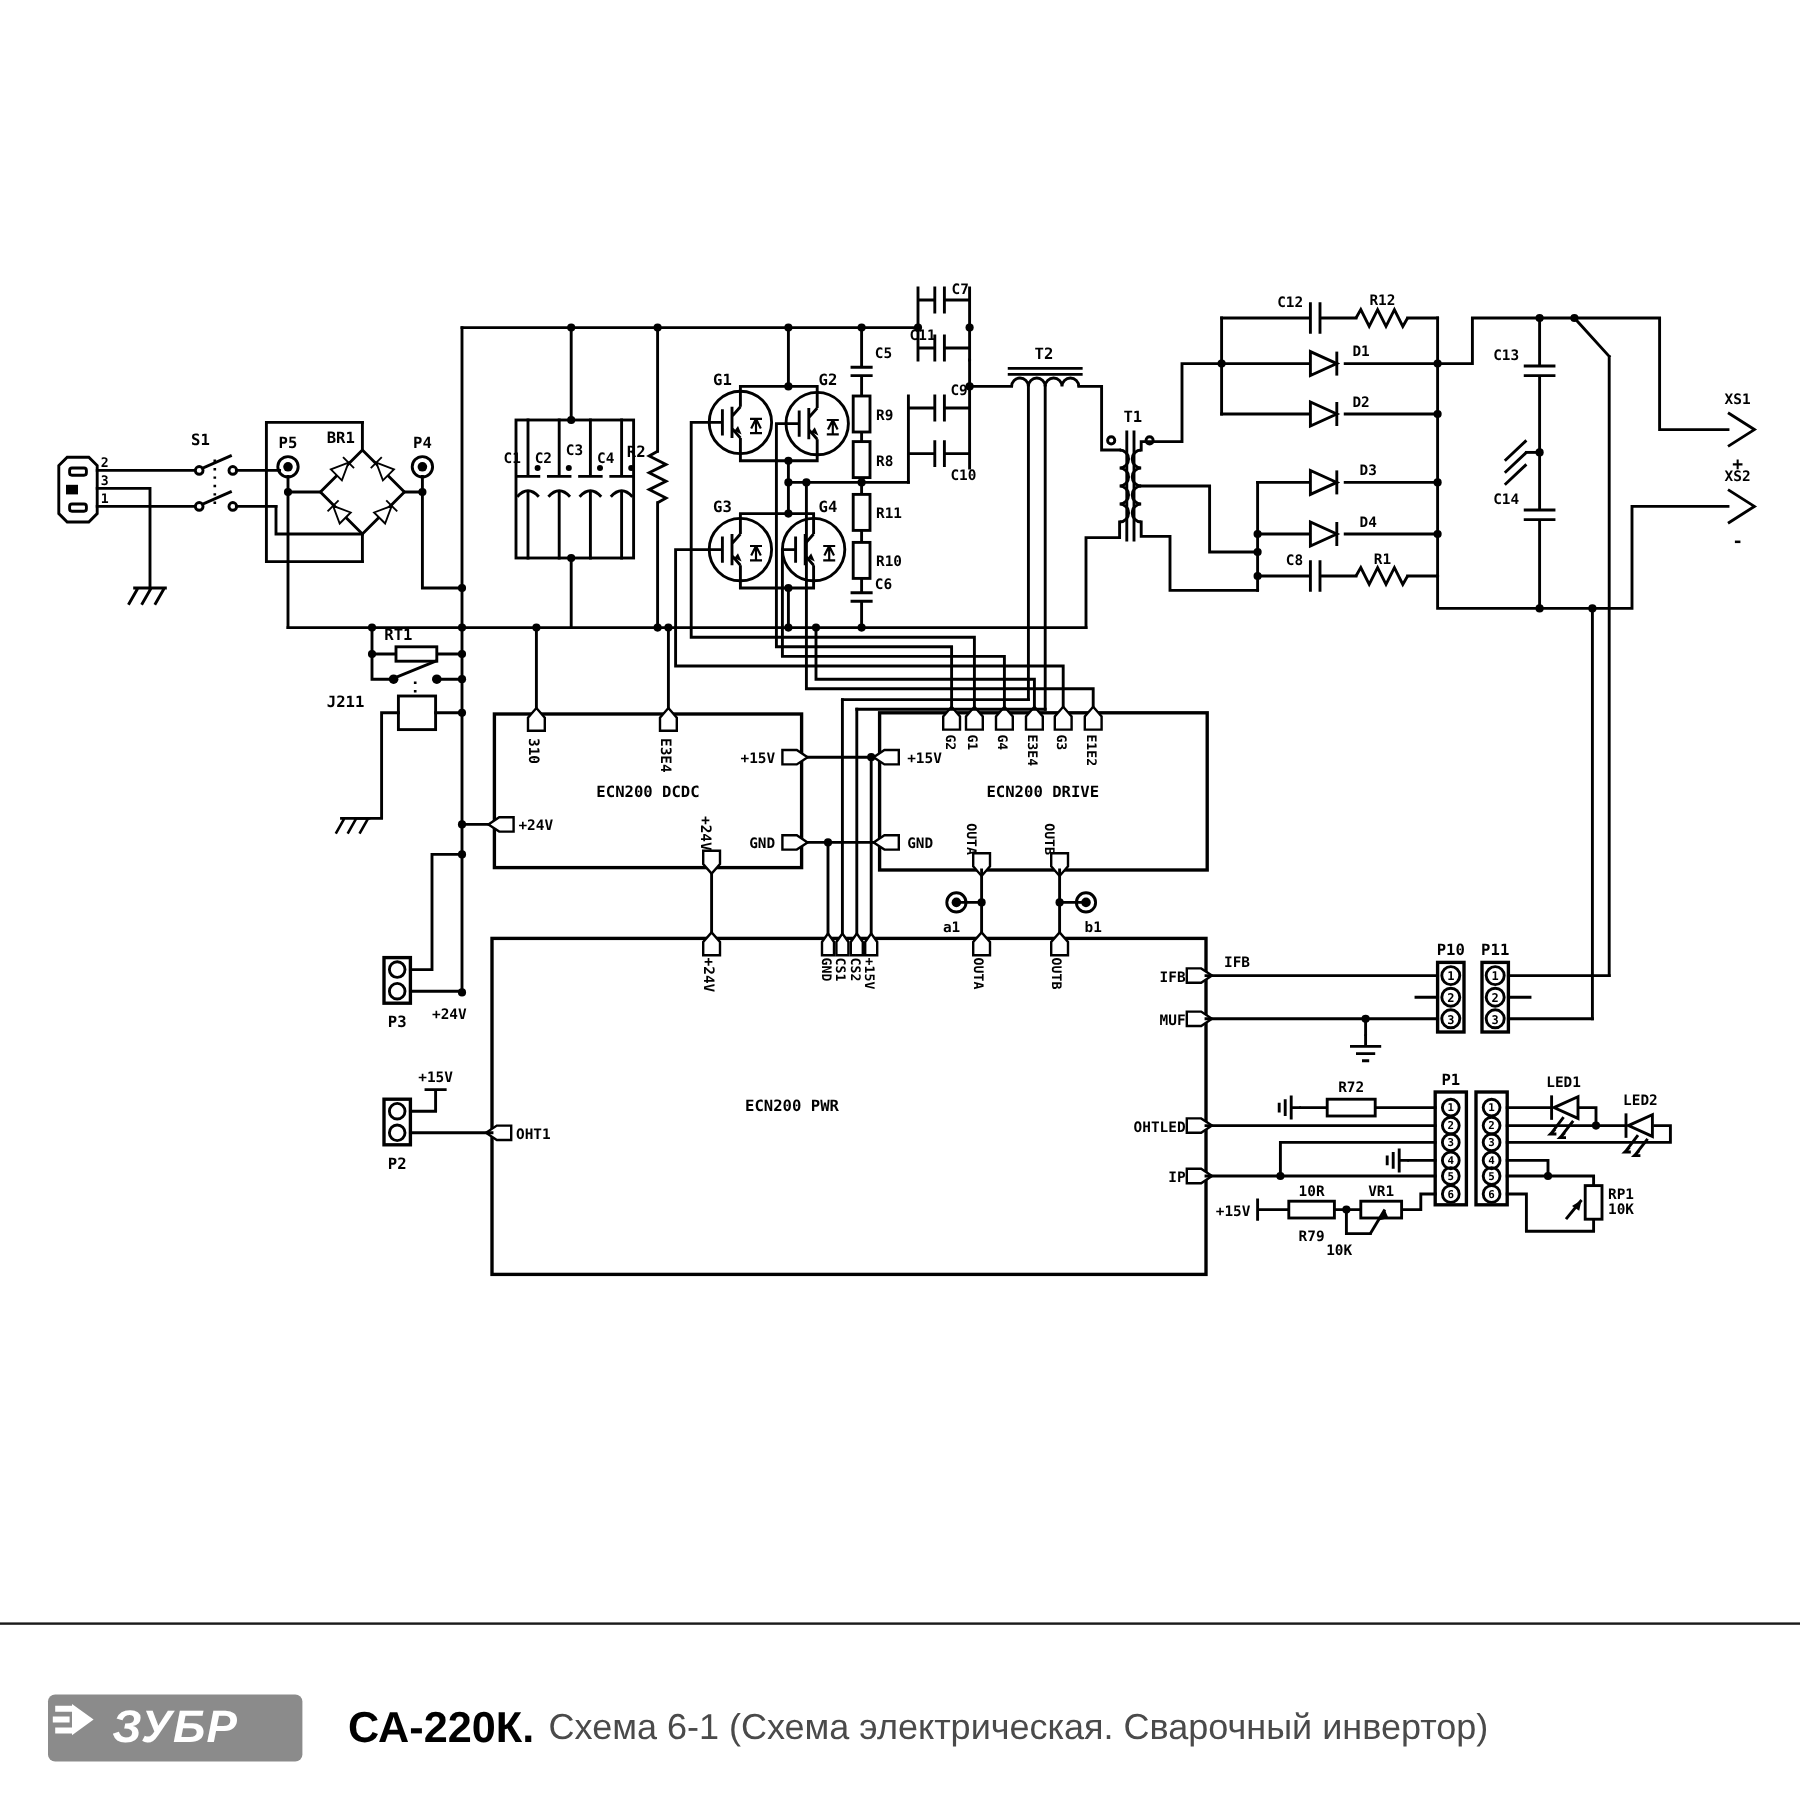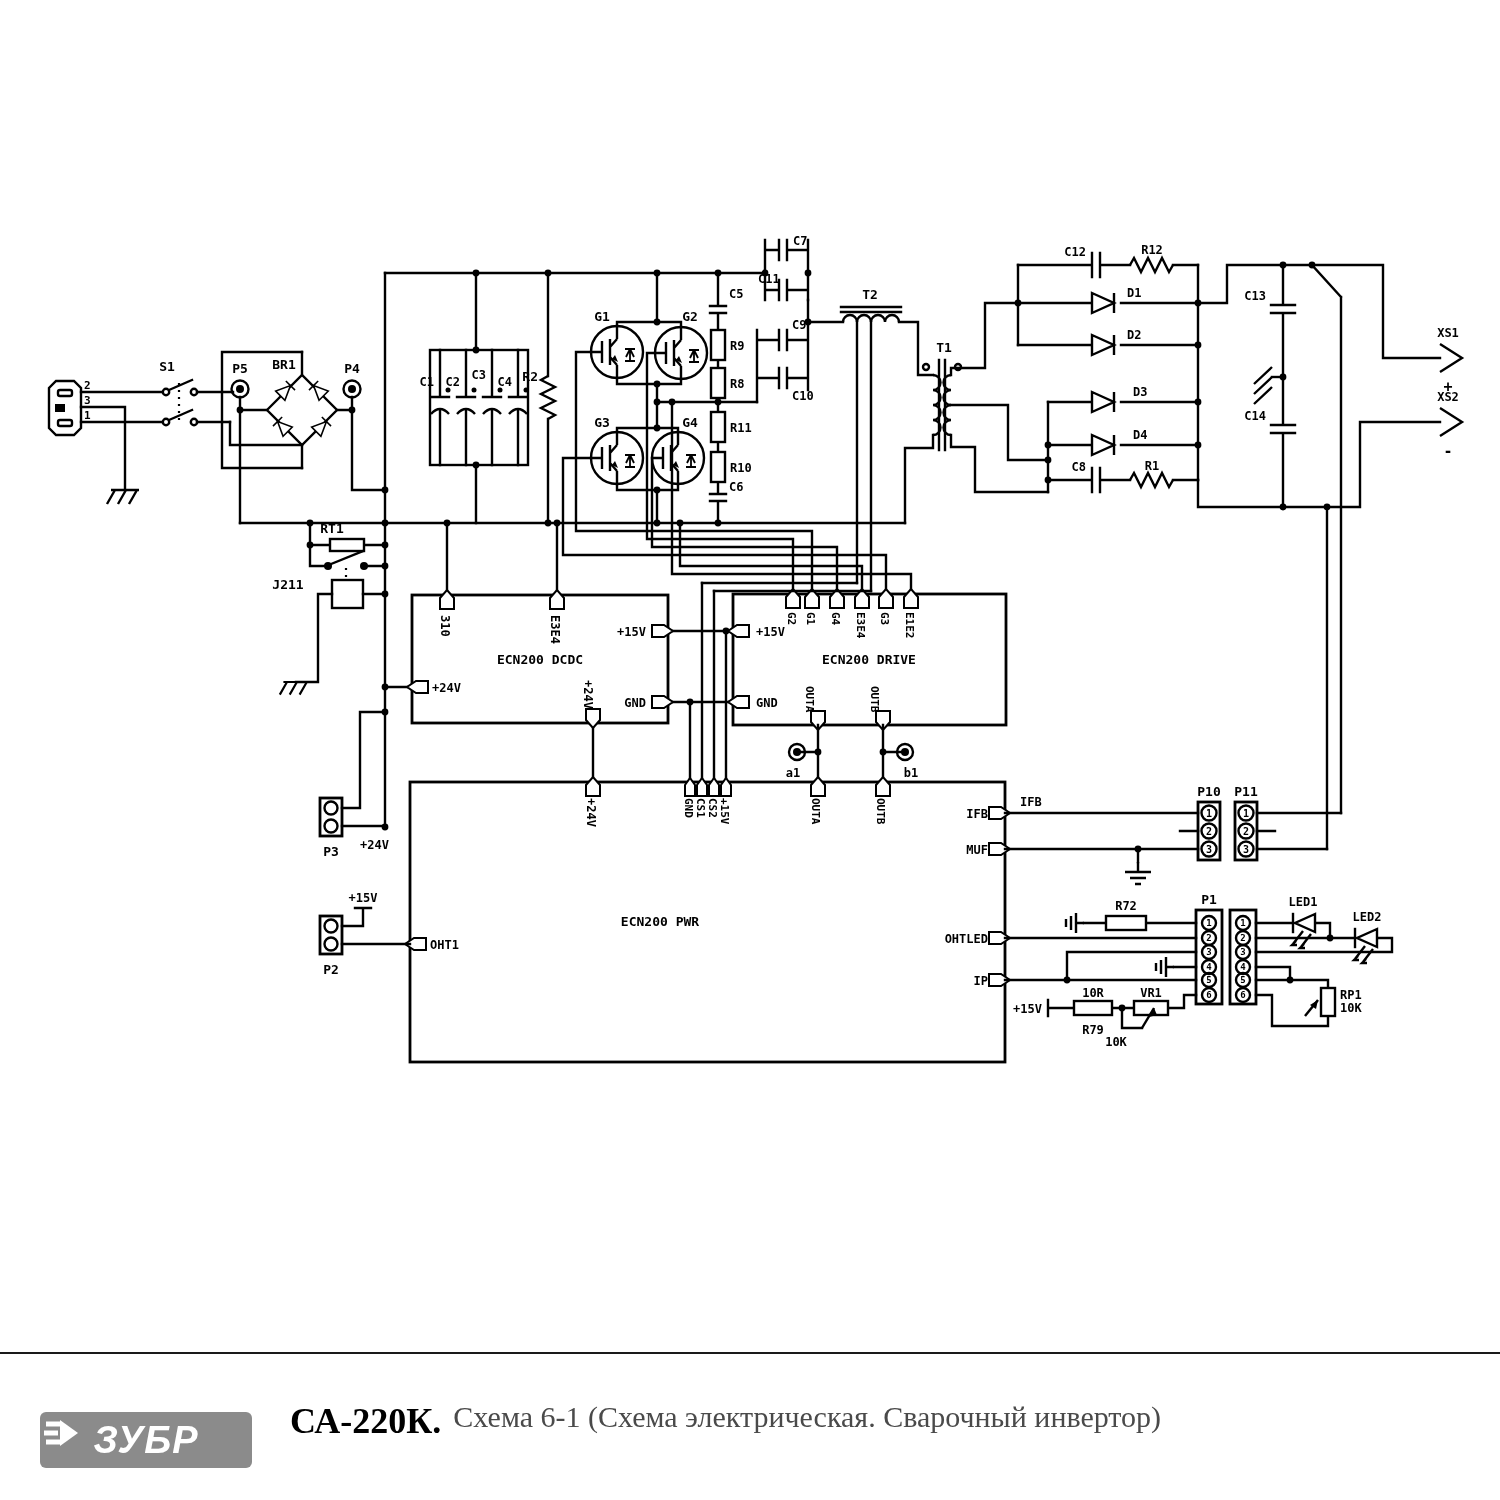--- a/index.html
+++ b/index.html
@@ -11,21 +11,21 @@
   .wd{stroke:#000;stroke-width:2.2;fill:none;stroke-dasharray:2 5;}
   .cmp{stroke:#000;stroke-width:2.4;fill:#fff;}
   .cmpn{stroke:#000;stroke-width:2.4;fill:none;}
   .blk{stroke:#000;stroke-width:2.8;fill:none;}
   .dot{fill:#000;stroke:none;}
   .pin{stroke:#000;stroke-width:2;fill:#fff;}
   .footer-divider{position:absolute;left:0;top:1352px;width:1500px;height:2px;background:#1a1a1a;}
   .footer{position:absolute;left:0;top:1400px;width:1500px;height:100px;}
   .logo-box{position:absolute;left:40px;top:12px;width:212px;height:56px;background:#8b8b8b;border-radius:6px;display:flex;align-items:center;justify-content:center;gap:8px;}
   .logo-text{color:#fff;font-family:"Liberation Sans",sans-serif;font-weight:bold;font-style:italic;font-size:38px;letter-spacing:1px;}
-  .footer-title{position:absolute;left:290px;top:0;height:80px;display:flex;font-family:Liberation Serif, serif;}
+  .footer-title{position:absolute;left:290px;top:0;height:80px;display:flex;align-items:center;font-family:Liberation Sans, sans-serif;}
   .model{font-size:36px;font-weight:bold;color:#000;margin-right:12px;white-space:nowrap;}
   .caption{font-size:30px;color:#4a4a4a;white-space:nowrap;}
 </style>
 </head>
 <body>
 
 <div class="page">
 <svg width="1500" height="1360" viewBox="0 0 1500 1360">
 <defs>
   <path id="pinU" d="M-7,14 L-7,3 L0,-5 L7,3 L7,14 Z"></path>

